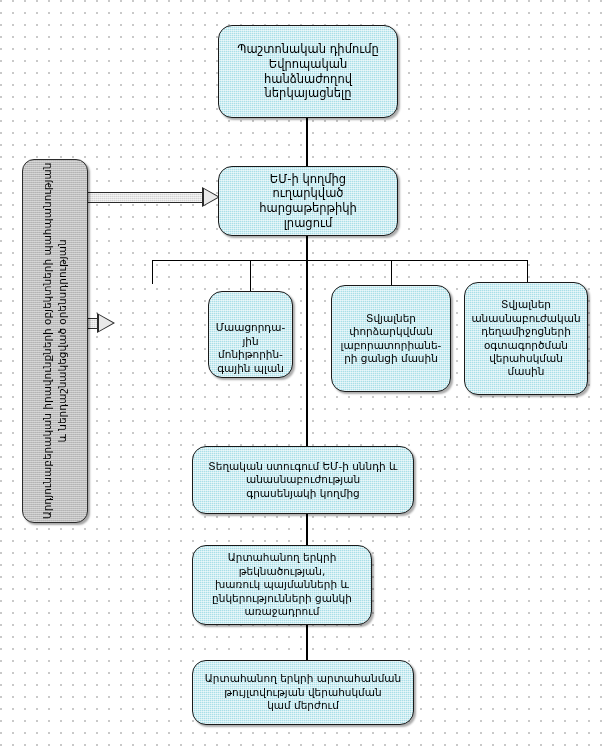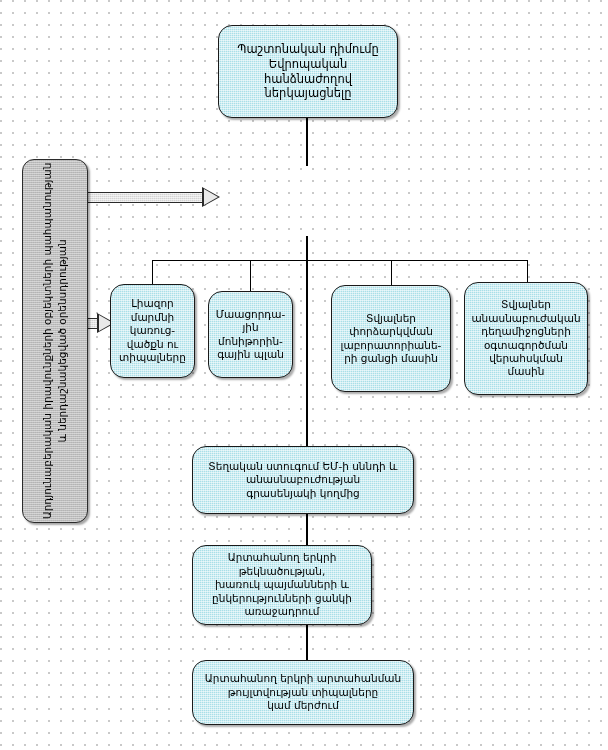--- a/index.html
+++ b/index.html
@@ -171,30 +171,28 @@
 
   <div class="vline" style="left:306px; top:625px; height:35px;"></div>
 
   <div class="node" style="left:218px; top:25px; width:180px; height:93px; font-size:11.5px;">
     <div class="txt">Պաշտոնական դիմումը
 Եվրոպական
 հանձնաժողով
 ներկայացնելը</div>
   </div>
 
-
-  <div class="node" style="left:110px; top:284px; width:85px; height:94px; font-size:10.5px;">
-    <div class="txt">Լիազոր
-մարմնի
-կառուց-
-վածքն ու
-տիպալները</div>
-  </div>
-
-  <div class="node" style="left:208px; top:291px; width:85px; height:87px; font-size:10.5px;">
+  <div class="node" style="left:218px; top:166px; width:180px; height:70px; font-size:11.5px;">
+    <div class="txt">ԵՄ-ի կողմից
+ուղարկված հարցաթերթիկի
+լրացում</div>
+  </div>
+
+
+  <div class="node" style="left:208px; top:291px; width:85px; height:87px; font-size:10.5px;align-items:flex-end;">
     <div class="txt">Մաացորդա-
 յին
 մոնիթորին-
 գային պլան</div>
   </div>
 
   <div class="node" style="left:331px; top:285px; width:120px; height:107px; font-size:10.5px;">
     <div class="txt">Տվյալներ
 փորձարկվման
 լաբորատորիանե-
@@ -216,17 +214,17 @@
   </div>
 
   <div class="node" style="left:192px; top:545px; width:180px; height:80px; font-size:10.5px;">
     <div class="txt">Արտահանող երկրի թեկնածության,
 խառուկ պայմանների և
 ընկերությունների ցանկի առաջադրում</div>
   </div>
 
   <div class="node" style="left:192px; top:660px; width:222px; height:65px; font-size:10.5px;">
     <div class="txt">Արտահանող երկրի արտահանման
-թույլտվության տիպալները
+թույլտվության վերահսկման
 կամ մերժում</div>
   </div>
 
 </div>
 
 </body></html>

